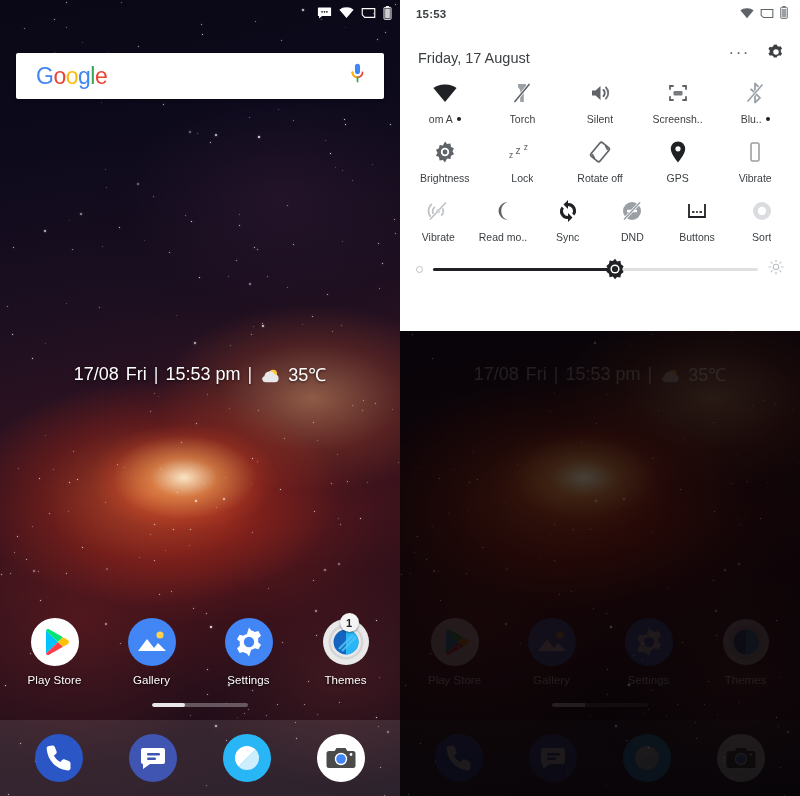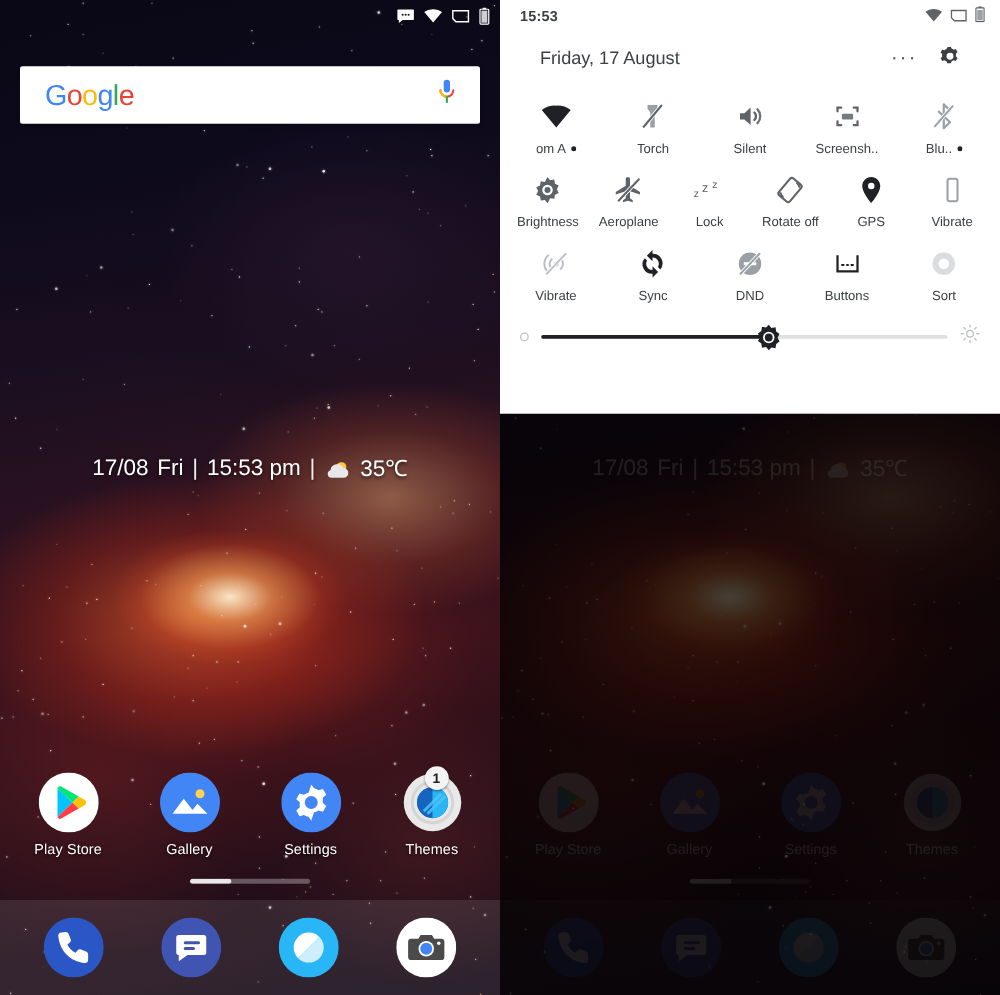--- a/index.html
+++ b/index.html
@@ -103,23 +103,22 @@
     background:#ffffff;
   }
   .qs-status {
     height:28px; display:flex; align-items:center; justify-content:space-between;
     padding:0 12px 0 16px;
   }
   .qs-time { font-size:11.5px; font-weight:bold; color:#3c4043; letter-spacing:.2px; }
   .qs-sb-icons { display:flex; align-items:center; gap:6px; }
 
   .qs-header {
-    height:38px; display:flex; align-items:center; justify-content:space-between;
-    padding:0 30px 0 18px;
-    margin-left:14px;
+    height:38px; display:flex; align-items:flex-end; justify-content:space-between;
+    padding:0 14px 0 18px;
   }
   .qs-date { font-size:14.5px; color:#3c4043; }
   .qs-hdr-actions { display:flex; align-items:center; gap:16px; }
   .dots-btn { font-size:17px; color:#5f6368; letter-spacing:1.5px; line-height:1; padding-bottom:4px; }
 
   .qs-grid { padding:6px 6px 0 6px; }
   .qs-row { display:flex; }
   .qs-tile {
     flex:1 1 0; min-width:0; display:flex; flex-direction:column;
     align-items:center; gap:7px; padding:8px 1px 6px 1px; position:relative;
@@ -677,32 +676,20 @@
                 <path fill="#5f6368" d="M12 1.5l2.1 2.6 3.3-.5.6 3.3 3 1.4-1.5 3 1.5 3-3 1.4-.6 3.3-3.3-.5L12 22.5l-2.1-2.6-3.3.5-.6-3.3-3-1.4 1.5-3-1.5-3 3-1.4.6-3.3 3.3.5z"></path>
                 <circle cx="12" cy="12" r="4.2" fill="#ffffff"></circle>
                 <circle cx="12" cy="12" r="2.4" fill="#5f6368"></circle>
               </svg>
             </span>
             <span class="qs-lbl">
                 <span>Brightness</span>
               </span>
           </div>
 
-          <div class="qs-tile">
-            <span class="qs-ic">
-              <svg width="24" height="24" viewBox="0 0 24 24">
-                <path fill="#5f6368" d="M21 15.5v-2l-8-5V3.2A1.7 1.7 0 0011.3 1.5 1.7 1.7 0 009.6 3.2V8.5l-8 5v2l8-2.5v5.5l-2.2 1.6v1.6l3.9-1.1 3.9 1.1v-1.6L13 18.5V13z"></path>
-                <line x1="3.5" y1="21" x2="20.5" y2="3" stroke="#ffffff" stroke-width="3.2"></line>
-                <line x1="3.5" y1="21" x2="20.5" y2="3" stroke="#5f6368" stroke-width="1.6"></line>
-              </svg>
-            </span>
-            <span class="qs-lbl">
-                <span>Aeroplane</span>
-              </span>
-          </div>
 
           <div class="qs-tile">
             <span class="qs-ic">
               <svg width="26" height="22" viewBox="0 0 28 22">
                 <text x="0" y="17" font-family="Liberation Sans, sans-serif" font-size="9" fill="#5f6368">z</text>
                 <text x="7" y="13" font-family="Liberation Sans, sans-serif" font-size="11" fill="#5f6368">z</text>
                 <text x="16" y="9" font-family="Liberation Sans, sans-serif" font-size="9" fill="#5f6368">z</text>
               </svg>
             </span>
             <span class="qs-lbl">
@@ -759,20 +746,30 @@
                 <circle cx="12" cy="12.2" r="2.1" fill="#bdc1c6"></circle>
                 <line x1="4" y1="20.5" x2="20" y2="3.5" stroke="#ffffff" stroke-width="3"></line>
                 <line x1="4" y1="20.5" x2="20" y2="3.5" stroke="#bdc1c6" stroke-width="1.6"></line>
               </svg>
             </span>
             <span class="qs-lbl">
                 <span>Vibrate</span>
               </span>
           </div>
 
+          <div class="qs-tile">
+            <span class="qs-ic">
+              <svg width="24" height="24" viewBox="0 0 24 24">
+                <path fill="#5f6368" d="M16.5 3a9.6 9.6 0 000 18 7.6 7.6 0 010-18z"></path>
+              </svg>
+            </span>
+            <span class="qs-lbl">
+                <span>Read mo..</span>
+              </span>
+          </div>
 
           <div class="qs-tile">
             <span class="qs-ic">
               <svg width="24" height="24" viewBox="0 0 24 24">
                 <path fill="#202124" d="M12 4V1L7.5 5.5 12 10V7a5 5 0 014.3 7.6l1.9 1.9A7.6 7.6 0 0012 4z"></path>
                 <path fill="#202124" d="M12 17a5 5 0 01-4.3-7.6L5.8 7.5A7.6 7.6 0 0012 20v3l4.5-4.5L12 14z"></path>
               </svg>
             </span>
             <span class="qs-lbl">
                 <span>Sync</span>

